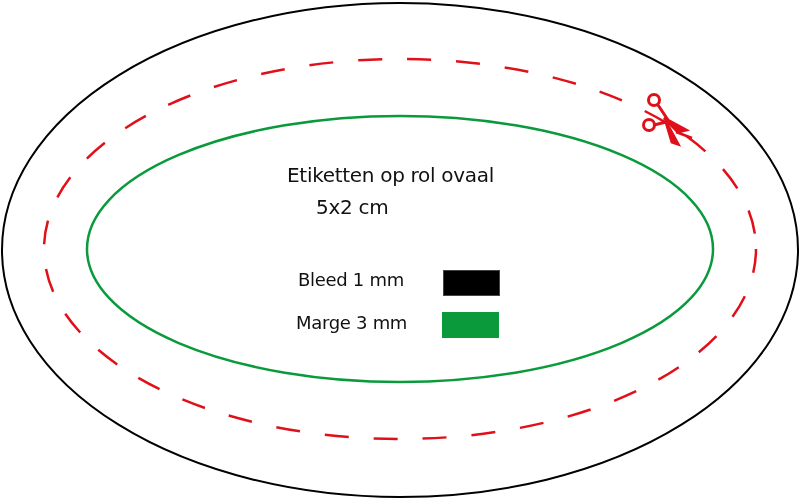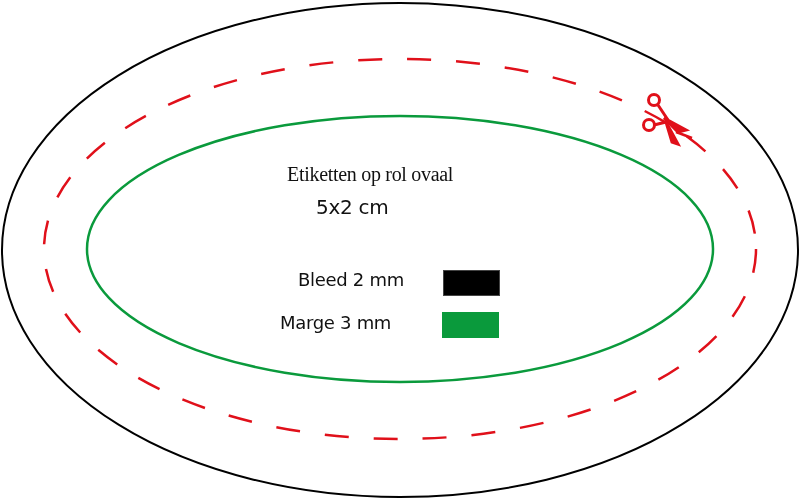--- a/index.html
+++ b/index.html
@@ -1,22 +1,22 @@
 <!DOCTYPE html>
 <html><head>
   <meta charset="utf-8">
   <style>
     html, body { margin: 0; padding: 0; background: #ffffff; }
     body { width: 800px; height: 500px; position: relative; overflow: hidden; font-family: "DejaVu Sans", sans-serif; }
     svg.diagram { position: absolute; left: 0; top: 0; }
-    .title { position: absolute; left: 287px; top: 163px; font-size: 20px; color: #111; letter-spacing: -0.3px; white-space: nowrap; font-family: Liberation Serif, serif; }
+    .title { position: absolute; left: 287px; top: 163px; font-size: 20px; color: #111; letter-spacing: -0.3px; white-space: nowrap; }
     .subtitle { position: absolute; left: 316px; top: 195px; font-size: 20px; color: #111; letter-spacing: -0.3px; white-space: nowrap; }
     .legend-label { position: absolute; font-size: 18px; color: #111; letter-spacing: -0.3px; white-space: nowrap; }
     .legend-label.bleed { left: 298px; top: 269px; }
-    .legend-label.marge { left: 280px; top: 312px; }
+    .legend-label.marge { left: 296px; top: 312px; }
     .swatch { position: absolute; width: 57px; height: 26px; box-sizing: border-box; }
     .swatch.bleed { left: 443px; top: 270px; border: 1px solid #444; }
     .swatch.marge { left: 442px; top: 312px; }
   </style>
 </head>
 <body>
 
 <svg class="diagram" width="800" height="500" viewBox="0 0 800 500">
   <ellipse cx="400" cy="250" rx="398" ry="247" fill="none" stroke="#000000" stroke-width="2"></ellipse>
   <ellipse cx="400" cy="249" rx="356" ry="190" fill="none" stroke="#e0101a" stroke-width="2.5" stroke-dasharray="24 25"></ellipse>
@@ -30,17 +30,17 @@
     <path d="M14 33 L26 30"></path>
     <path d="M24 26 L46 38 L38 40 Z" fill="#e0101a"></path>
     <path d="M26 30 L38 52 L32 50 Z" fill="#e0101a"></path>
     <path d="M36 40 L52 46" stroke-width="2.5"></path>
   </g>
 </svg>
 
 <div class="title">Etiketten op rol ovaal</div>
 <div class="subtitle">5x2 cm</div>
 
-<div class="legend-label bleed">Bleed 2 mm</div>
+<div class="legend-label bleed">Bleed 1 mm</div>
 <div class="swatch bleed" style="background:#000000;"></div>
 
 <div class="legend-label marge">Marge 3 mm</div>
 <div class="swatch marge" style="background:#0a9a3c;"></div>
 
 </body></html>

